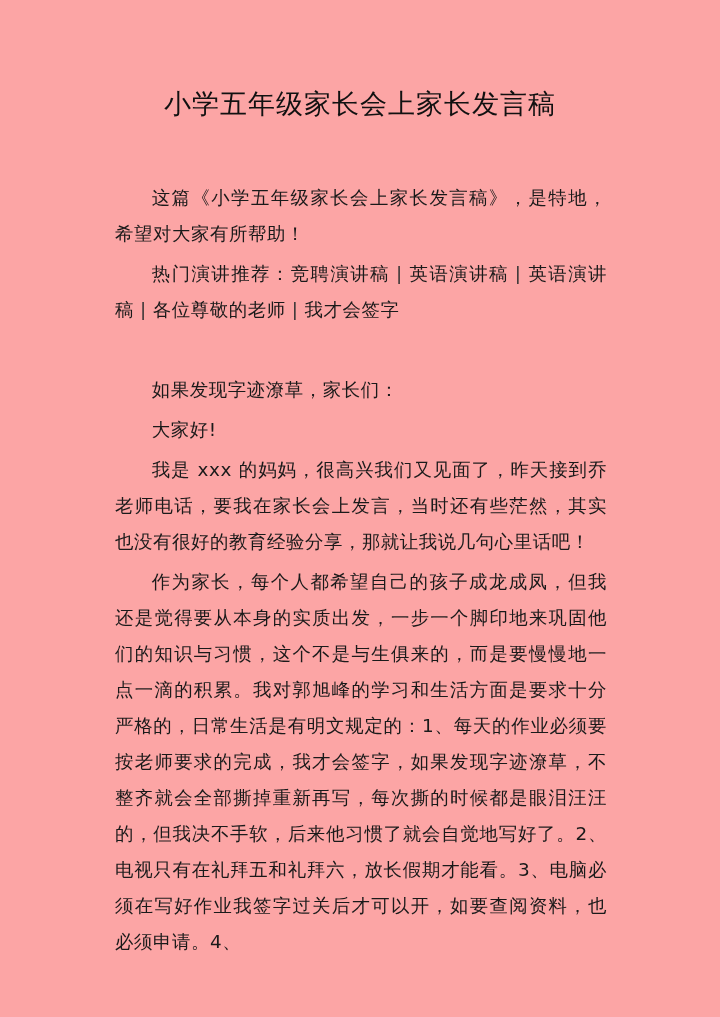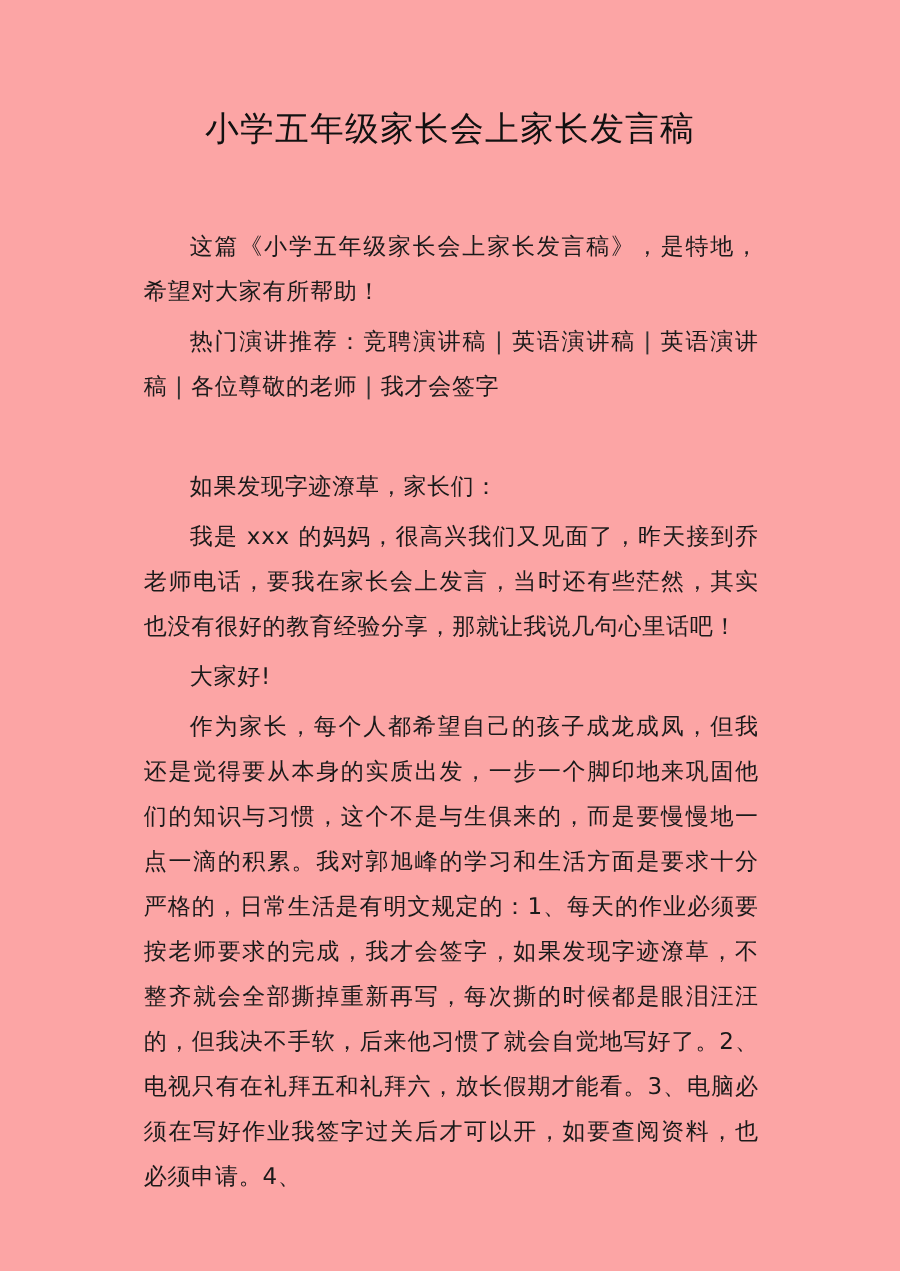--- a/index.html
+++ b/index.html
@@ -74,17 +74,17 @@
   <div class="body-text" style="top:176px;">
     <p class="p">这篇《小学五年级家长会上家长发言稿》，是特地，希望对大家有所帮助！</p>
 
     <p class="p">
       <span>热门演讲推荐：</span><a class="link">竞聘演讲稿</a><span class="sep">|</span><a class="link">英语演讲稿</a><span class="sep">|</span><a class="link">英语演讲稿</a><span class="sep">|</span><a class="link">各位尊敬的老师</a><span class="sep">|</span><a class="link">我才会签字</a>
     </p>
 
     <div class="blank"></div>
 
     <p class="p">如果发现字迹潦草，家长们：</p>
+    <p class="p">大家好!</p>
     <p class="p">我是 xxx 的妈妈，很高兴我们又见面了，昨天接到乔老师电话，要我在家长会上发言，当时还有些茫然，其实也没有很好的教育经验分享，那就让我说几句心里话吧！</p>
-    <p class="p">大家好!</p>
     <p class="p">作为家长，每个人都希望自己的孩子成龙成凤，但我还是觉得要从本身的实质出发，一步一个脚印地来巩固他们的知识与习惯，这个不是与生俱来的，而是要慢慢地一点一滴的积累。我对郭旭峰的学习和生活方面是要求十分严格的，日常生活是有明文规定的：1、每天的作业必须要按老师要求的完成，我才会签字，如果发现字迹潦草，不整齐就会全部撕掉重新再写，每次撕的时候都是眼泪汪汪的，但我决不手软，后来他习惯了就会自觉地写好了。2、电视只有在礼拜五和礼拜六，放长假期才能看。3、电脑必须在写好作业我签字过关后才可以开，如要查阅资料，也必须申请。4、</p>
   </div>
 </div>
 
 </body></html>

